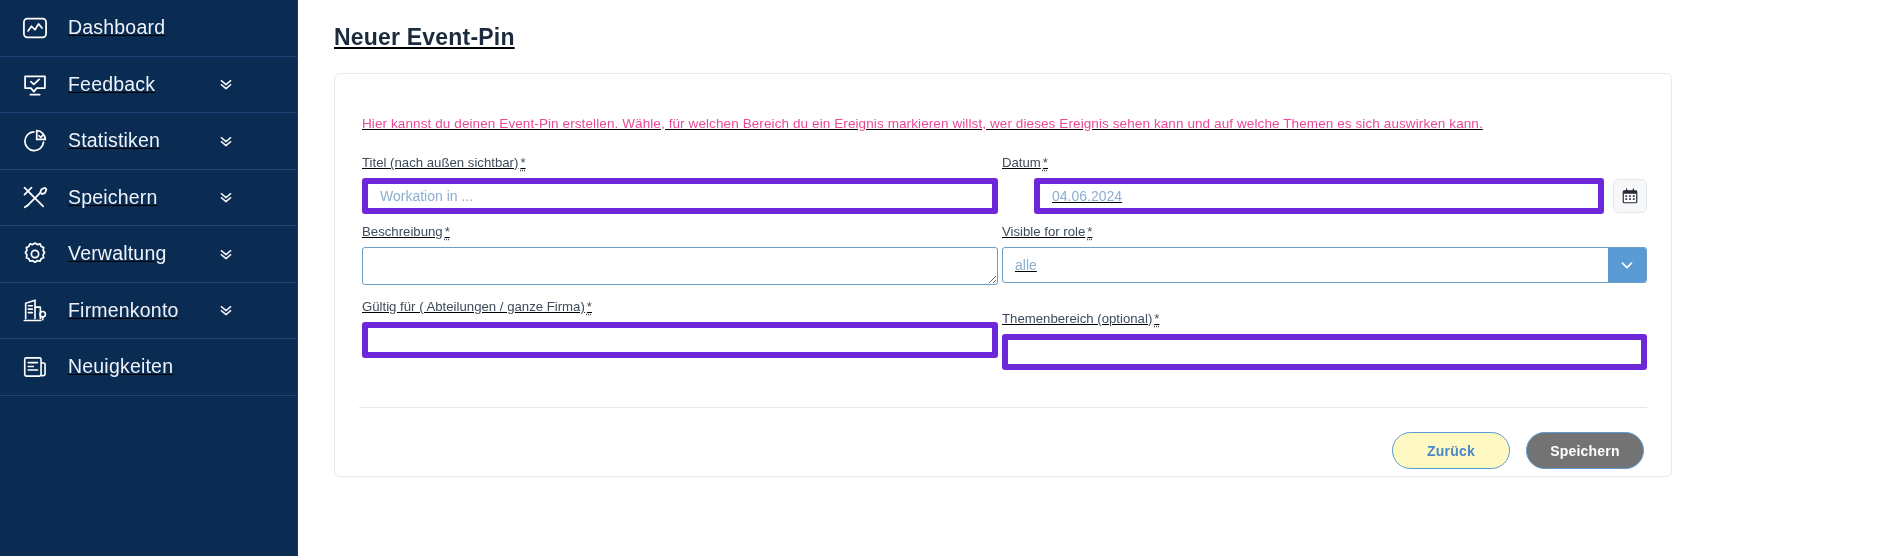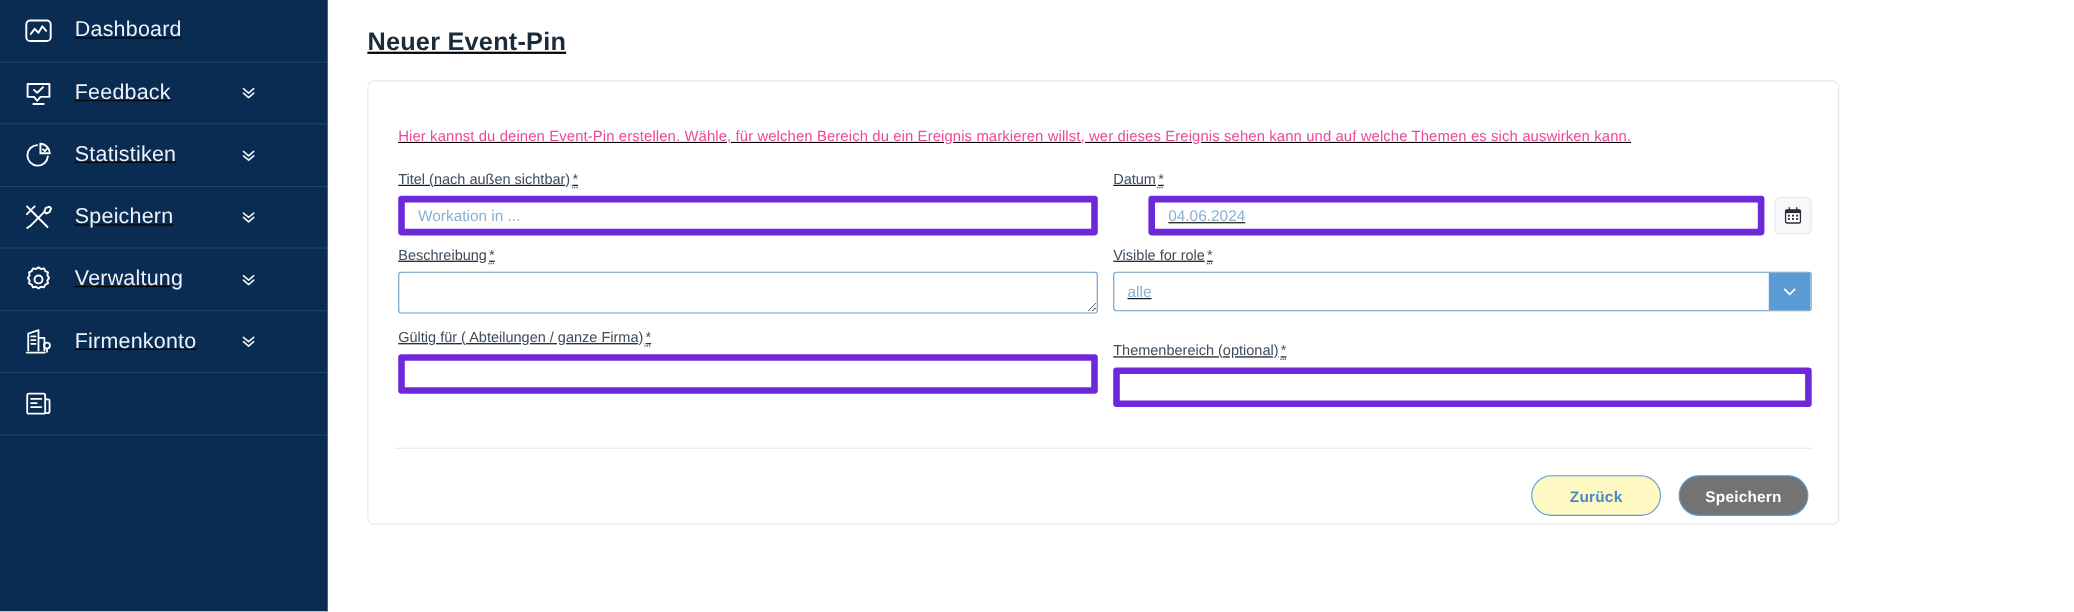--- a/index.html
+++ b/index.html
@@ -90,21 +90,21 @@
     font-size: 13.5px;
     color: #ec4899;
     padding-top: 28px;
     padding-left: 3px;
     letter-spacing: .1px;
   }
 
   .form-grid {
     display: grid;
     grid-template-columns: 636px 1fr;
-    column-gap: 14px;
+    column-gap: 4px;
     padding-left: 3px;
     margin-top: 14px;
   }
 
   .field { margin-top: 10px; }
   .field-label {
     font-size: 13.2px;
     color: #3d4c5c;
     margin-bottom: 8px;
     white-space: nowrap;
@@ -326,20 +326,21 @@
     <div class="nav-item">
       <span class="ico">
         <svg width="28" height="28" viewBox="0 0 24 24" fill="none" stroke="#ffffff" stroke-width="1.4" stroke-linejoin="round">
           <rect x="3.2" y="4.2" width="14" height="15.6" rx="1.4"></rect>
           <path d="M17.2 8.6h2.4a1 1 0 0 1 1 1v8.2a1.6 1.6 0 0 1-1.6 1.6h-1.8"></path>
           <line x1="6.2" y1="8.2" x2="14.2" y2="8.2" stroke-linecap="round"></line>
           <line x1="6.2" y1="11.6" x2="10.6" y2="11.6" stroke-linecap="round"></line>
           <line x1="6.2" y1="14.6" x2="14.2" y2="14.6" stroke-linecap="round"></line>
         </svg>
       </span>
+      <span class="nav-label">Neuigkeiten</span>
     </div>
 
     <div class="sidebar-filler"></div>
   </nav>
 
   <main class="main">
 
     <h1 class="page-title">Neuer Event-Pin</h1>
 
     <section class="card">

